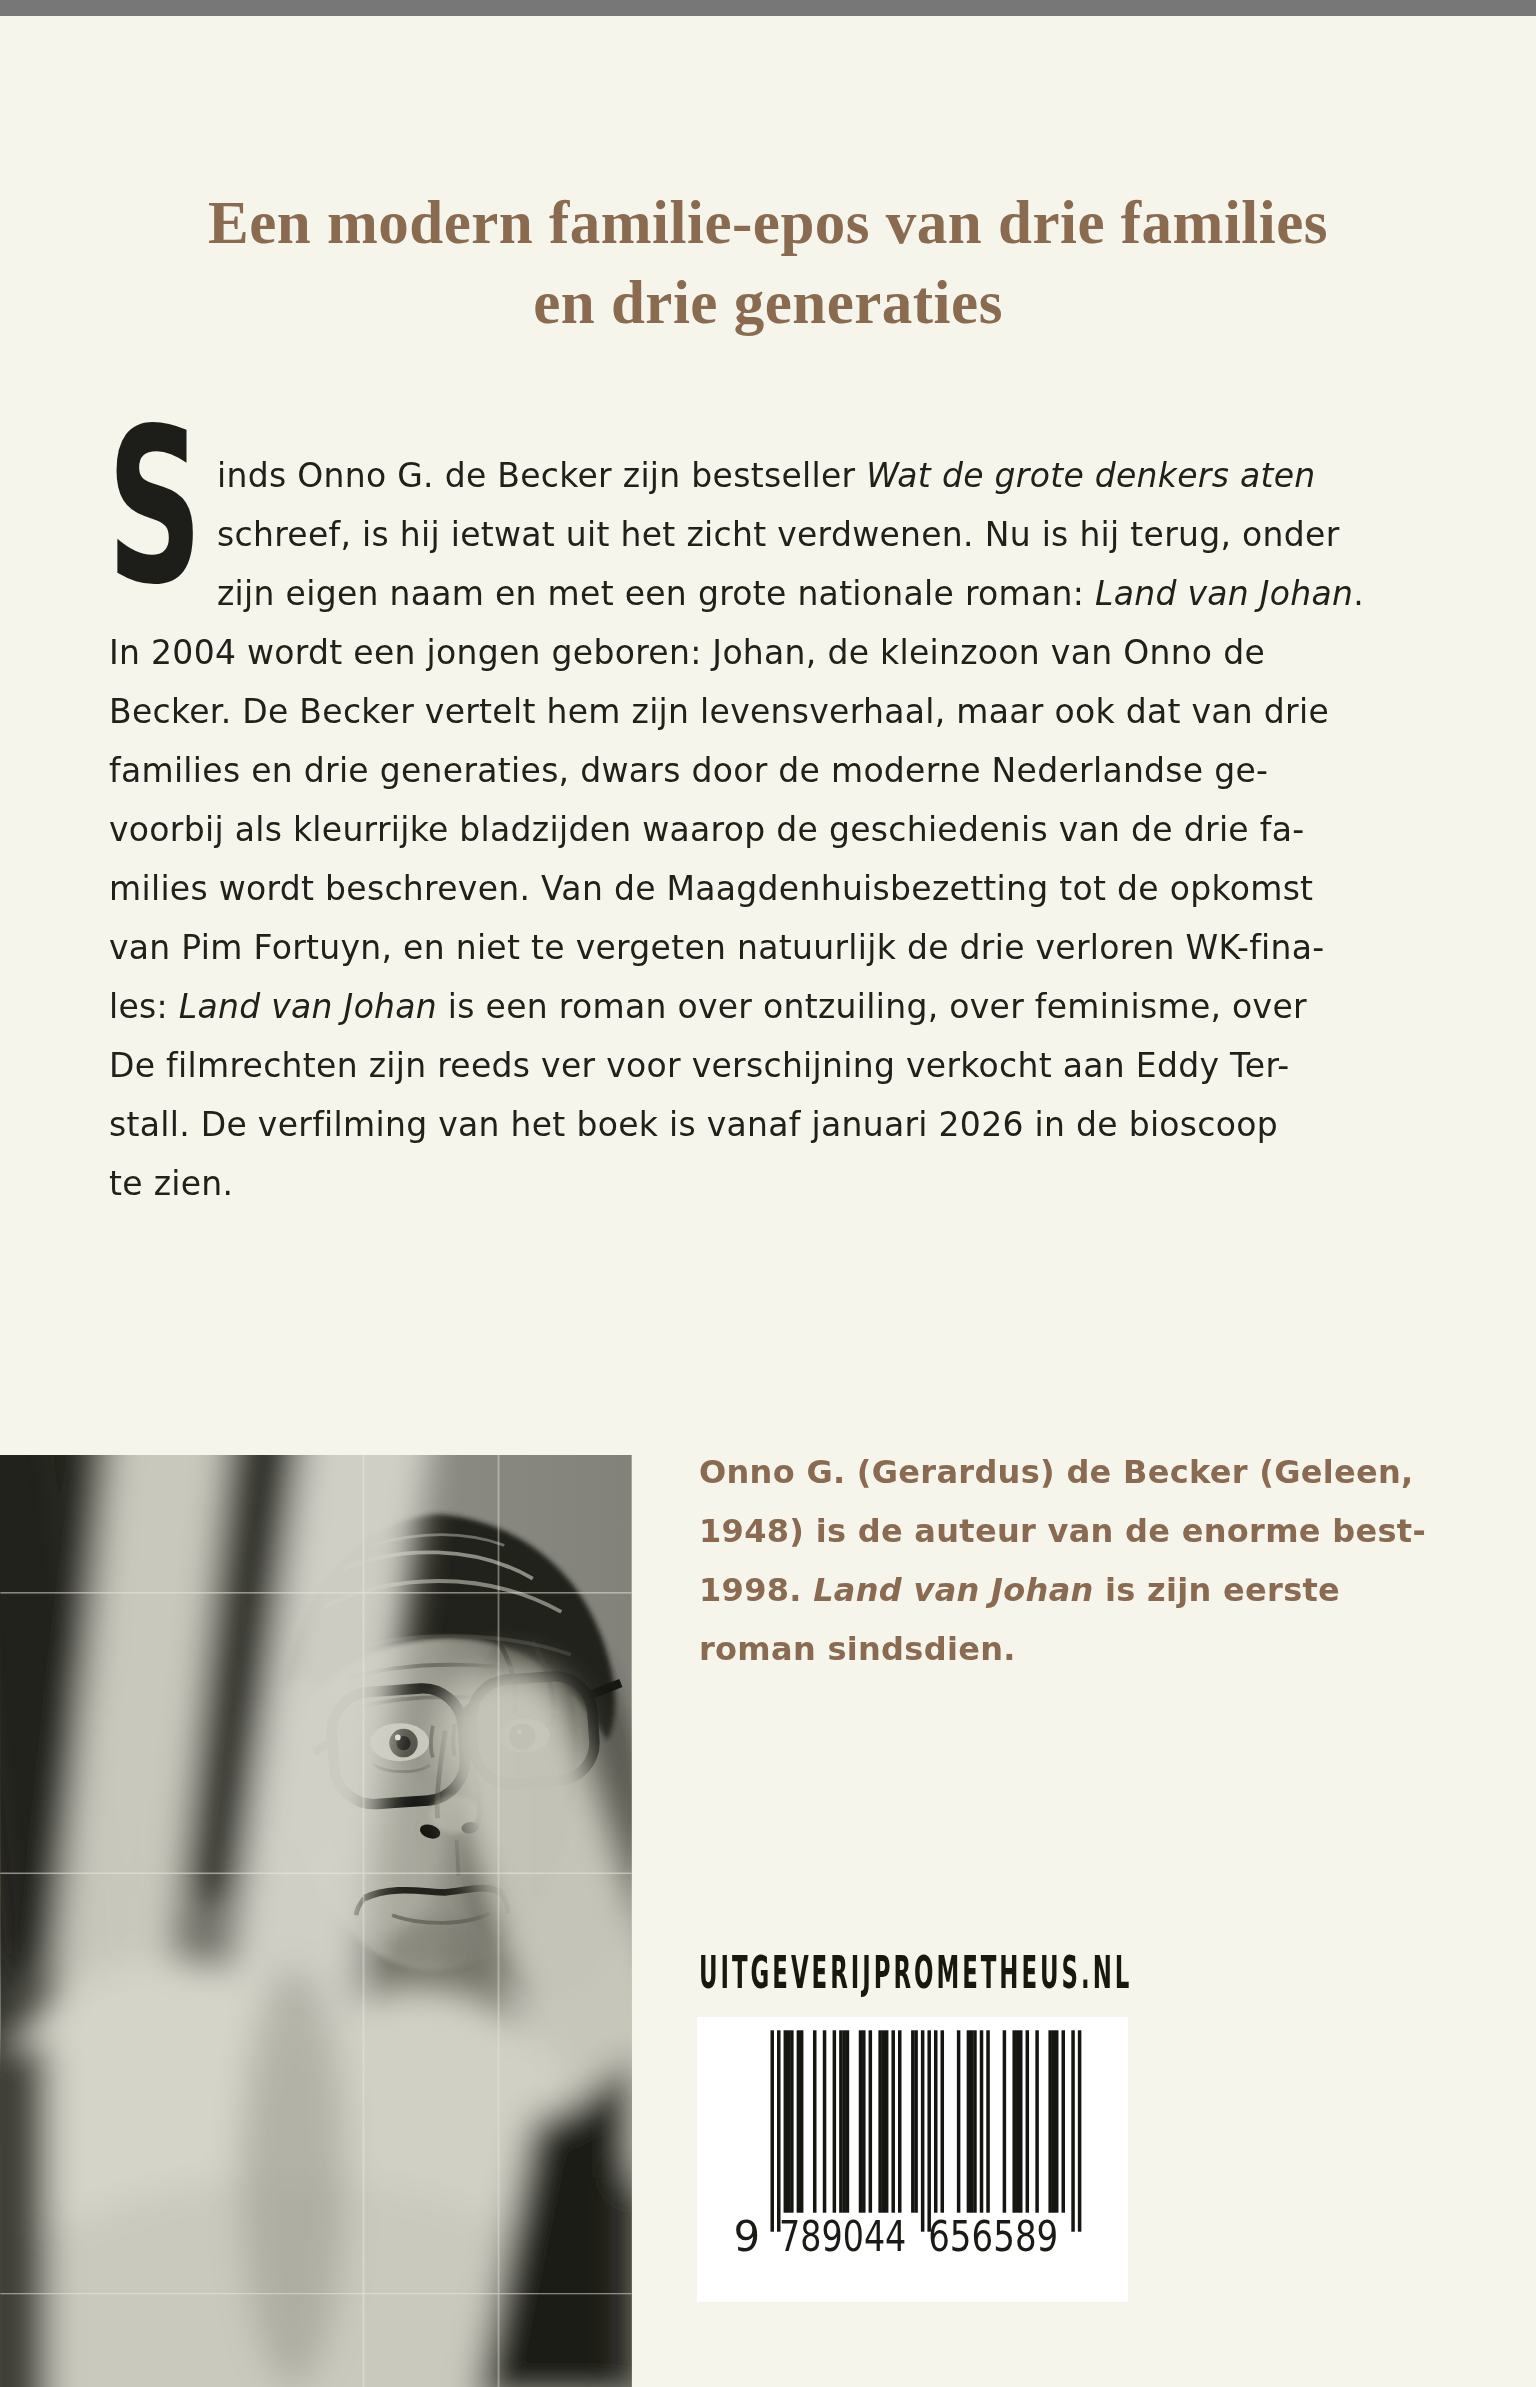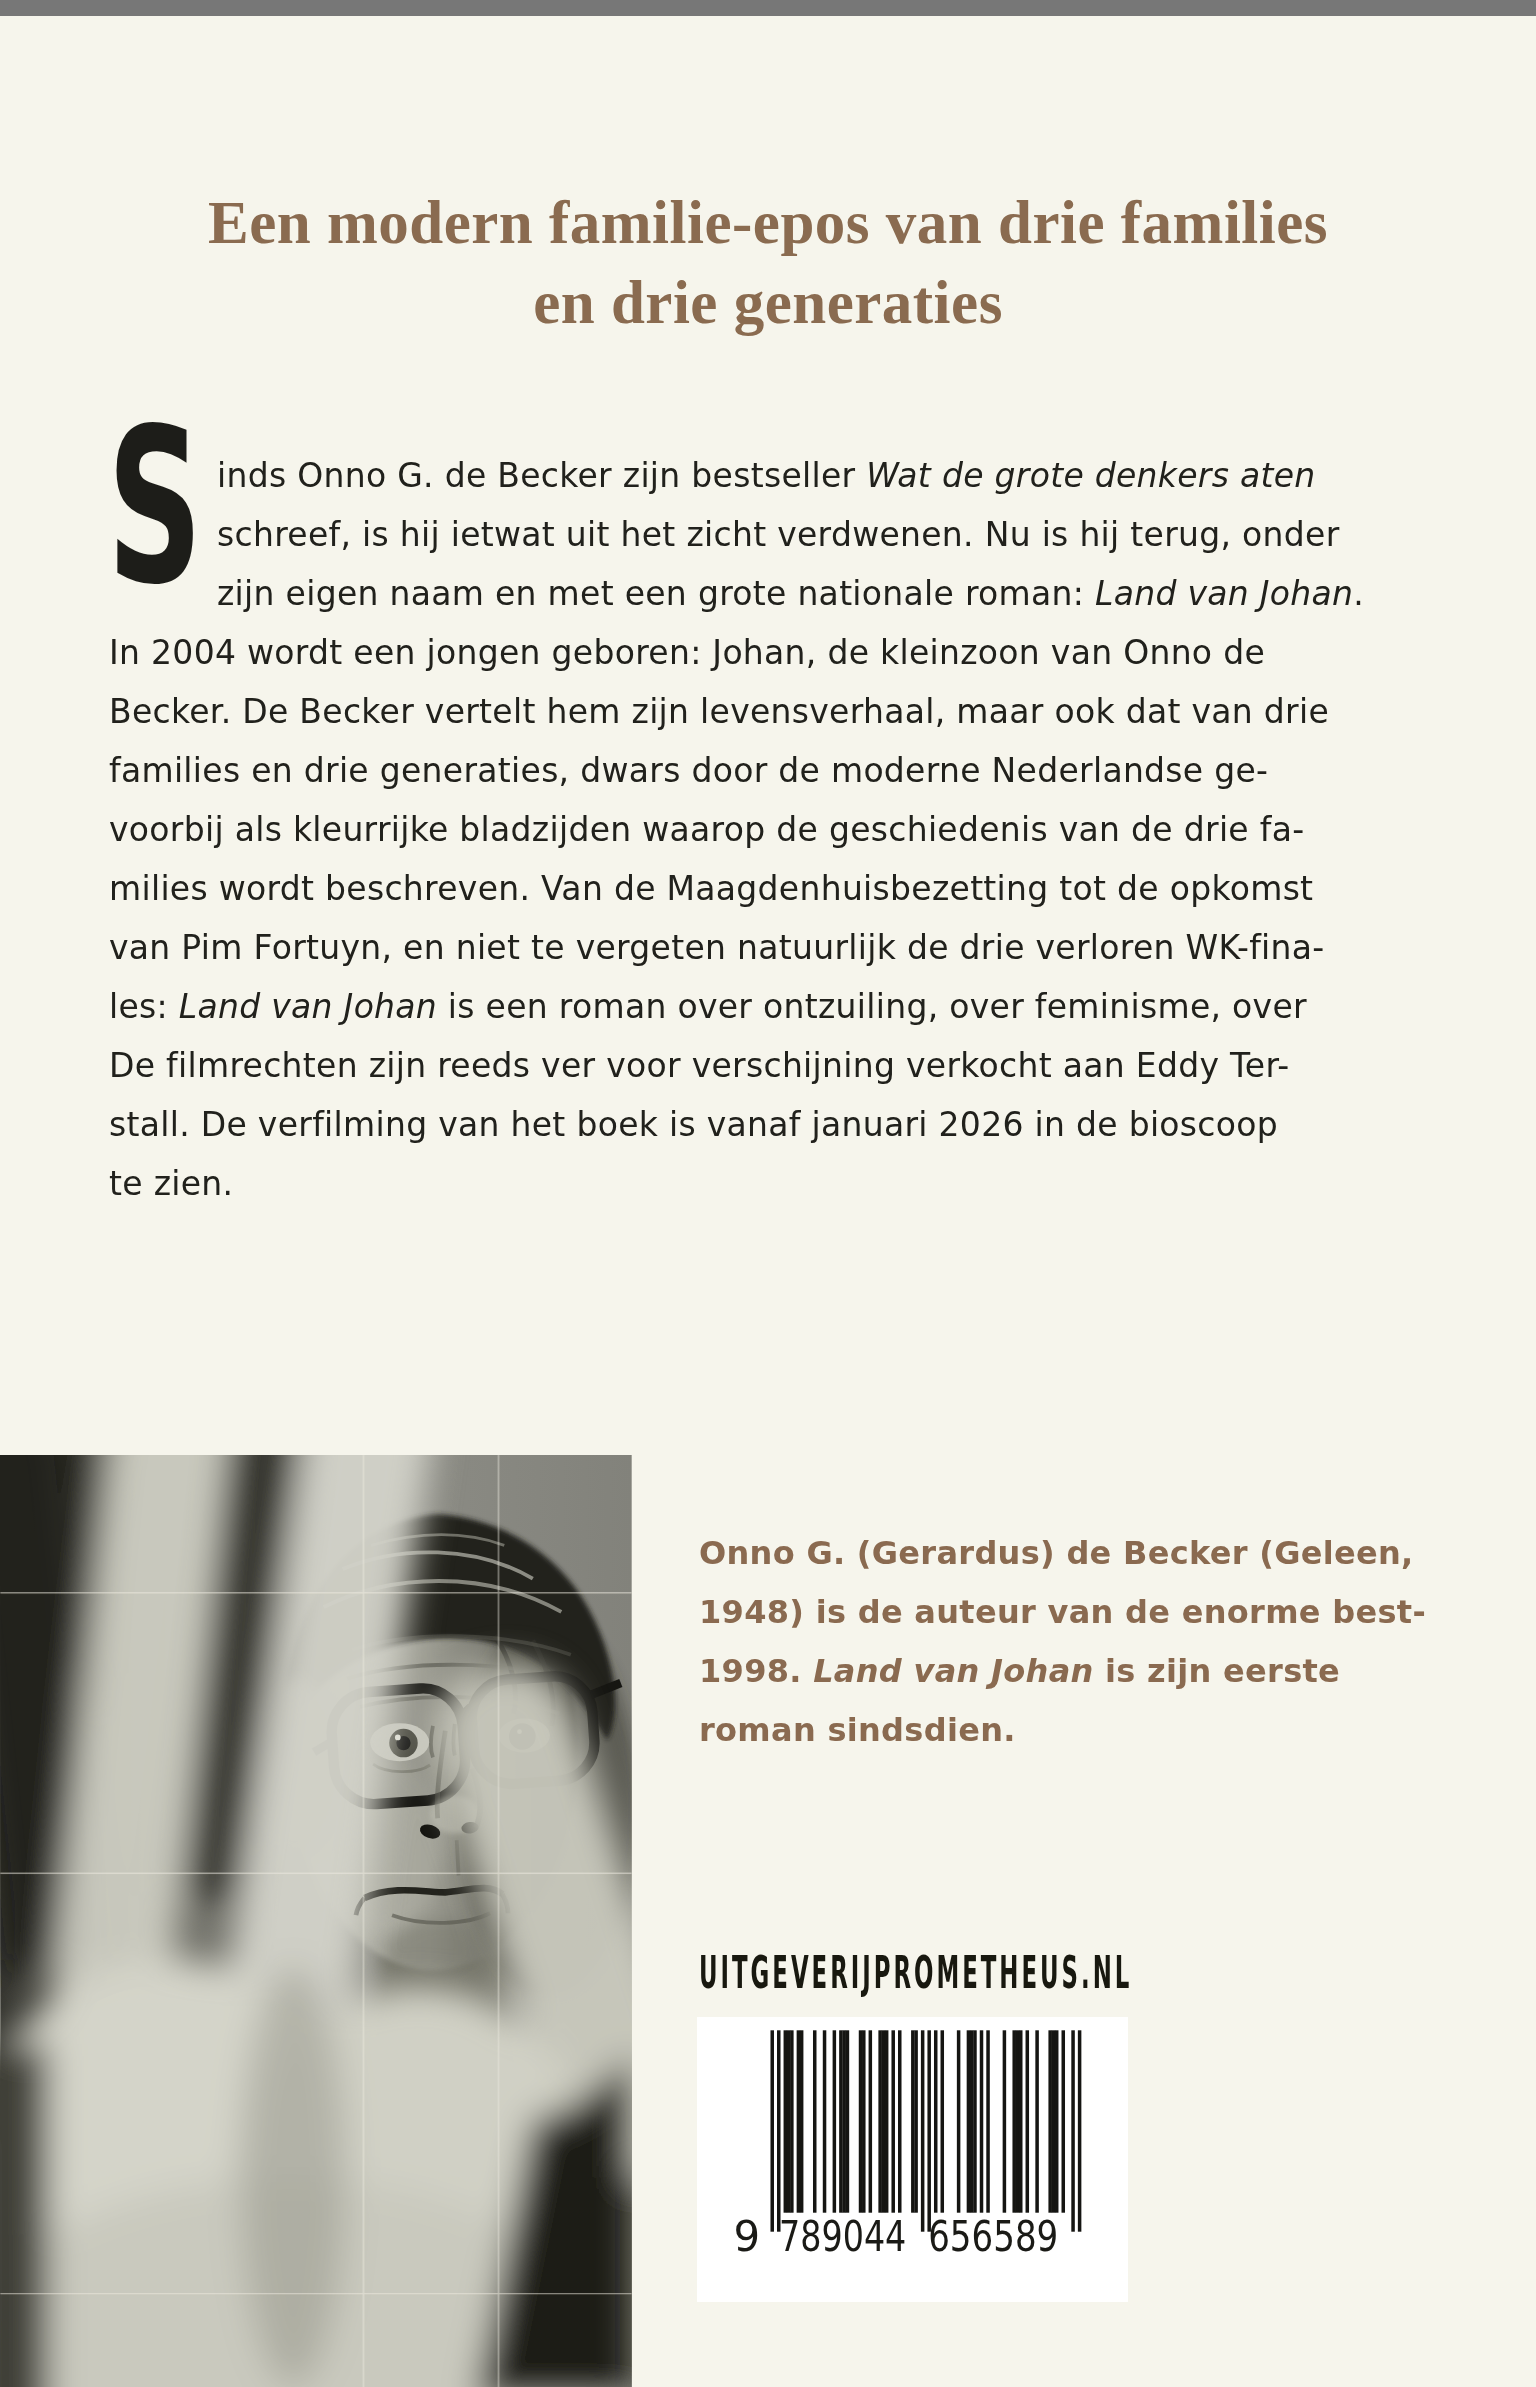--- a/index.html
+++ b/index.html
@@ -21,21 +21,21 @@
   }
   .dropcap-box{float:left;width:108px;height:171px;}
   .dropcap{
     position:absolute;left:107px;top:384px;
     font-size:214px;line-height:1;font-weight:bold;color:#1d1d19;
     transform:scaleX(.62);transform-origin:0 0;
   }
   .bline{white-space:nowrap;height:59px;}
   
   .bio{
-    position:absolute;left:699px;top:1508px;width:761px;
+    position:absolute;left:699px;top:1427px;width:761px;
     font-weight:bold;font-size:32px;line-height:59px;
     color:#8a6a50;letter-spacing:0.3px;
   }
   
   .publisher{
     position:absolute;left:699px;top:1935px;white-space:nowrap;
     font-weight:bold;font-size:44px;line-height:44px;color:#18180f;
     letter-spacing:5.7px;transform:scaleX(.52);transform-origin:0 0;
   }
   

